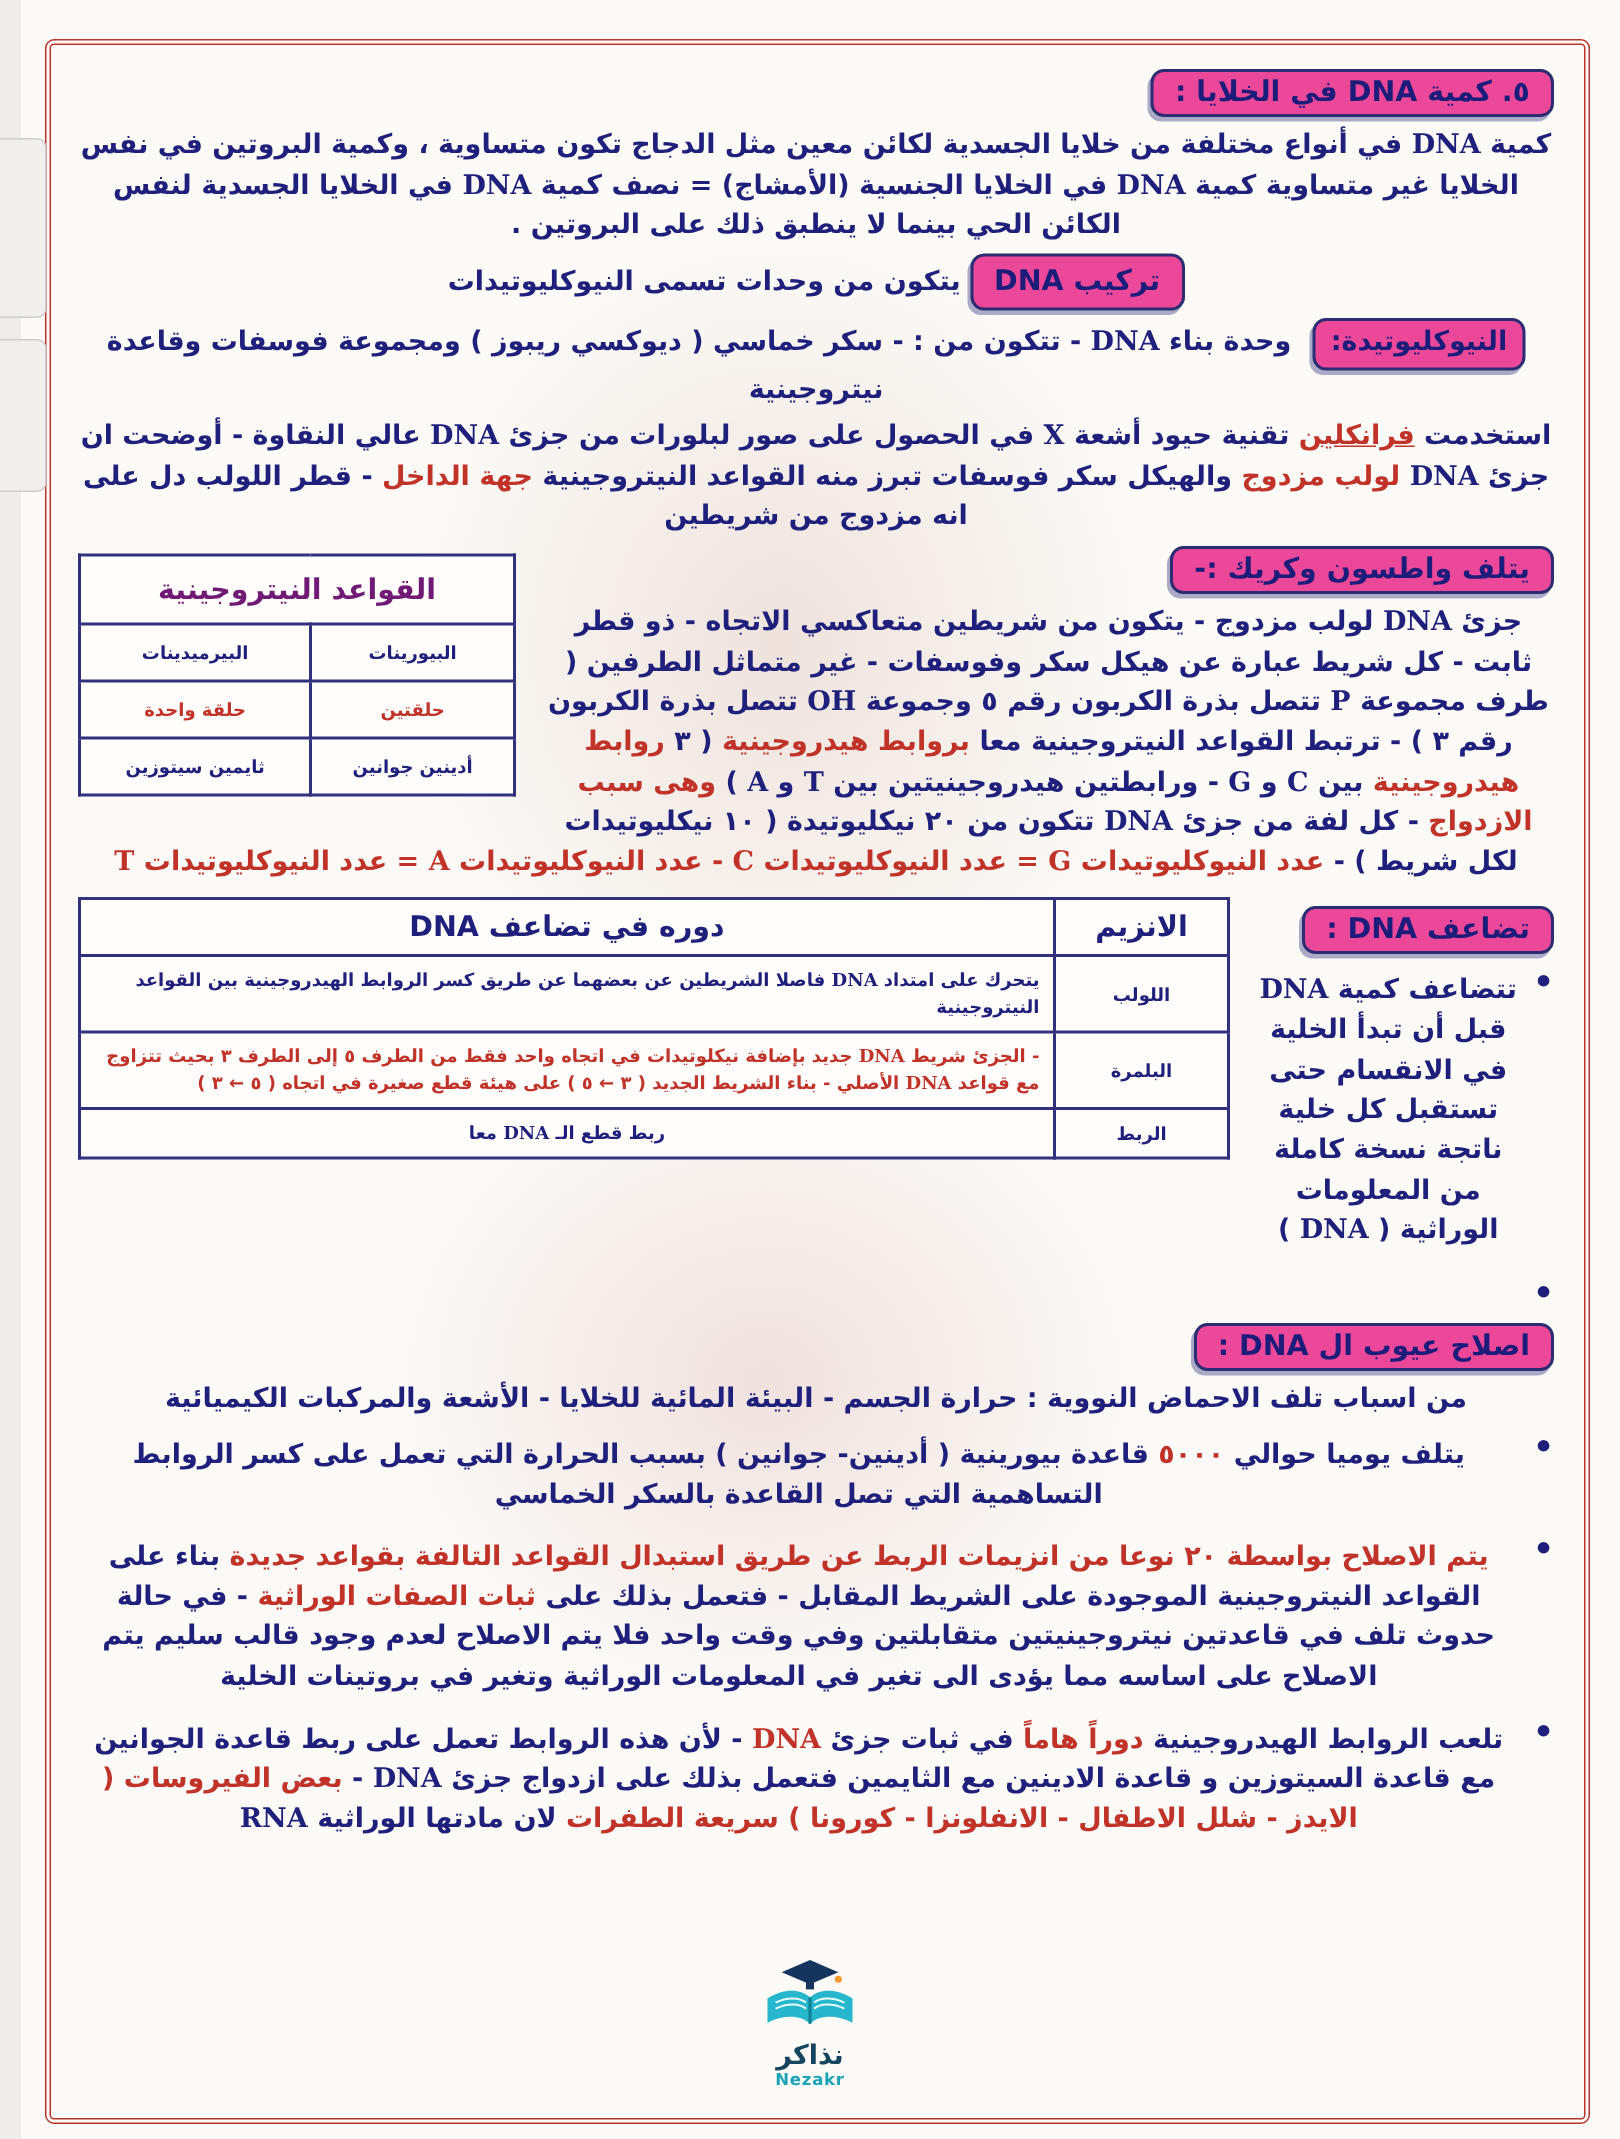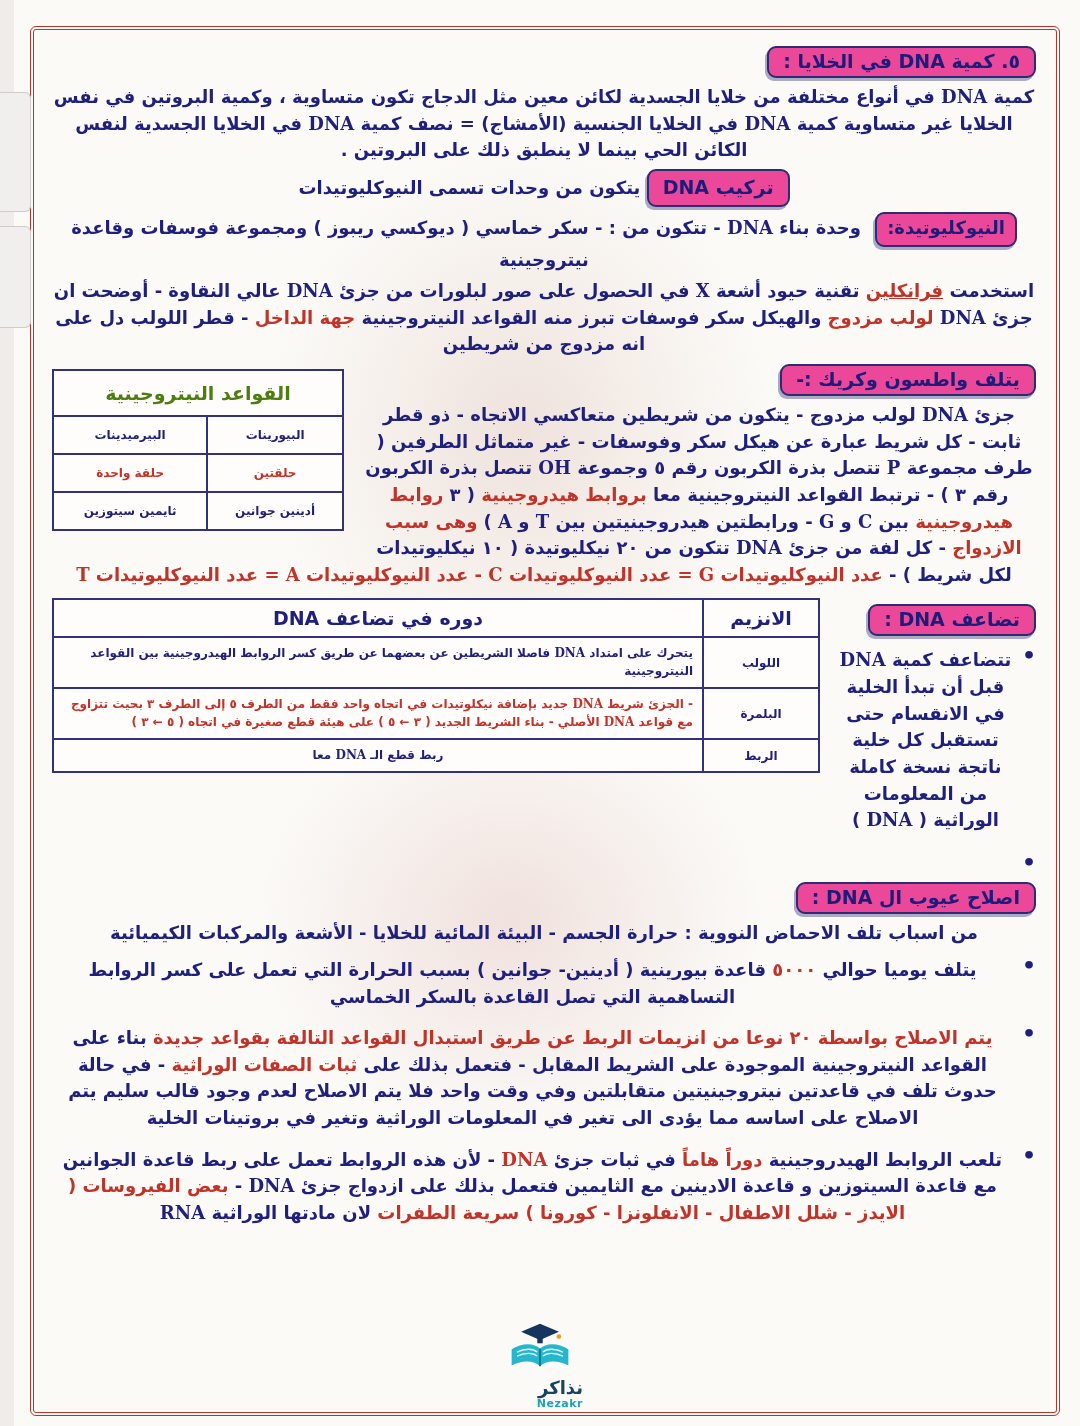--- a/index.html
+++ b/index.html
@@ -27,39 +27,39 @@
     display:inline-block;background:#ec4899;border:2px solid #2c2c72;border-radius:9px;
     box-shadow:-2px 3px 0 rgba(90,90,150,.5);
     padding:2px 14px 4px;font-size:19px;font-weight:800;color:#1c1c7a;white-space:nowrap;
   }
   .hbox.small{font-size:18px;padding:1px 10px 3px;margin-left:8px;}
   
   .tbl{border-collapse:collapse;background:#fffdfb;font-weight:700;color:#1f1f7c;}
   .tbl td{border:2px solid #31317e;padding:7px 9px;font-size:12px;}
   .bases{float:left;width:292px;margin:6px 18px 10px 0;text-align:center;}
   .bases td{padding:11px 6px;}
-  .bases .ttl{color:#4d7c0f;font-size:19px;font-weight:800;}
+  .bases .ttl{color:#701a75;font-size:19px;font-weight:800;}
   .redrow td{color:#c13329;}
   .dup-row{display:flex;gap:18px;clear:both;margin-top:10px;align-items:flex-start;}
   .rep-side{width:198px;flex:0 0 auto;}
   .enz{flex:1;}
   .enz .head{text-align:center;font-size:19px;}
   .enz .enzcol{width:96px;text-align:center;}
   .enz .role{line-height:1.45;}
   .enz .center{text-align:center;}
   
   .bullet{display:flex;gap:9px;align-items:flex-start;margin:5px 0;}
   .dot{color:#1f1f7c;font-size:22px;line-height:1.25;font-weight:900;flex:0 0 auto;}
   
   .sg-red{color:#c13329;}
   .sg-red-u{color:#c13329;text-decoration:underline;}
   .sg-latin{font-family:"DejaVu Serif",serif;}
   .sg-latin-red{font-family:"DejaVu Serif",serif;color:#c13329;}
   
-  .logo{position:absolute;bottom:16px;left:50%;transform:translateX(-50%);z-index:3;text-align:right;line-height:1.1;}
+  .logo{position:absolute;bottom:33px;left:50%;transform:translateX(-50%);z-index:3;text-align:center;line-height:1.1;}
   .logo .ar{font-size:18px;font-weight:800;color:#16455f;}
   .logo .en{font-size:11px;color:#1ba3b8;font-weight:700;letter-spacing:.5px;}
 </style>
 </head>
 <body>
 
 <div class="page-edge"></div>
 <div class="edge-tab t1"></div>
 <div class="edge-tab t2"></div>
 <div class="wm-face"></div>

